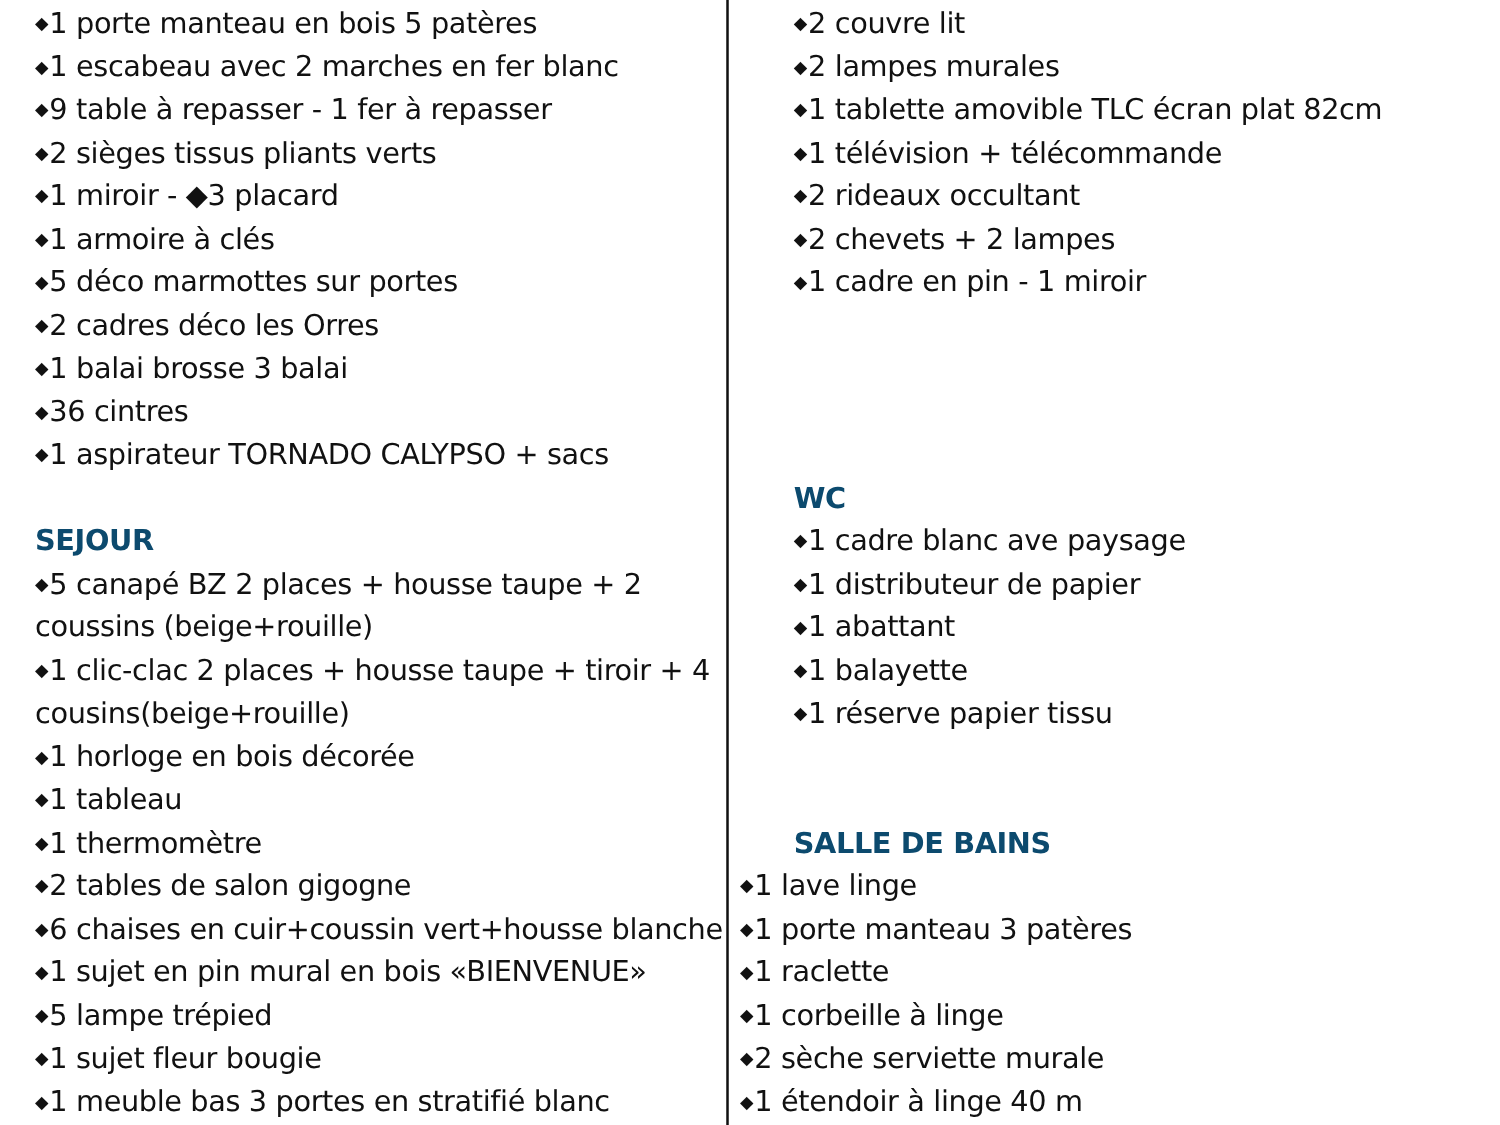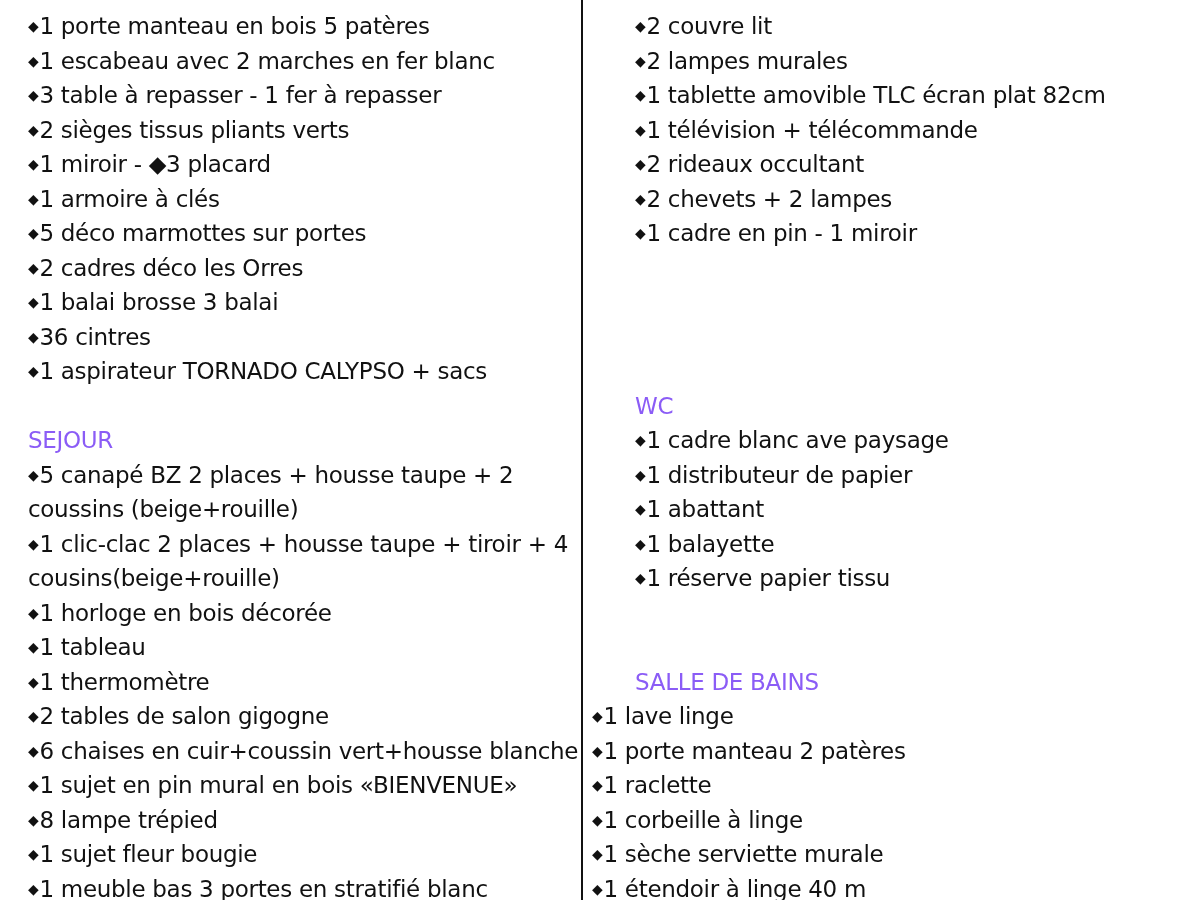--- a/index.html
+++ b/index.html
@@ -2,55 +2,55 @@
 <html><head>
 <meta charset="utf-8">
 <style>
   html, body { margin: 0; padding: 0; background: #ffffff; }
   body { width: 1200px; height: 900px; overflow: hidden; position: relative;
          font-family: "DejaVu Sans", sans-serif; color: #111111; }
   .divider { position: absolute; left: 581px; top: 0; width: 2px; height: 900px; background: #111; }
   .col { position: absolute; top: 0; }
   .col-left { left: 28px; width: 550px; }
   .col-right { left: 590px; width: 600px; }
-  .line { position: absolute; white-space: nowrap; font-size: 23px; line-height: 44px; letter-spacing: -0.3px; }
-  .heading { color: #8b5cf6; font-weight: normal; text-align: right; }
+  .line { position: absolute; white-space: nowrap; font-size: 23px; line-height: 30px; letter-spacing: -0.3px; }
+  .heading { color: #0c4a6e; font-weight: bold; text-align: right; }
   .bullet { font-size: 14px; display: inline-block; vertical-align: 3px; margin-right: 1px; }
 </style>
 </head>
 <body>
 
 <div class="divider"></div>
 
 <div class="col col-left">
 
   <div class="line" style="top:4px"><span class="bullet">◆</span><span>1 porte manteau en bois 5 patères</span></div>
   <div class="line" style="top:39px"><span class="bullet">◆</span><span>1 escabeau avec 2 marches en fer blanc</span></div>
-  <div class="line" style="top:73px"><span class="bullet">◆</span><span>3 table à repasser  -  1 fer à repasser</span></div>
+  <div class="line" style="top:73px"><span class="bullet">◆</span><span>9 table à repasser  -  1 fer à repasser</span></div>
   <div class="line" style="top:108px"><span class="bullet">◆</span><span>2 sièges tissus pliants verts</span></div>
   <div class="line" style="top:142px"><span class="bullet">◆</span><span>1 miroir  -  ◆3 placard</span></div>
   <div class="line" style="top:177px"><span class="bullet">◆</span><span>1 armoire à clés</span></div>
   <div class="line" style="top:211px"><span class="bullet">◆</span><span>5 déco marmottes sur portes</span></div>
   <div class="line" style="top:246px"><span class="bullet">◆</span><span>2 cadres déco les Orres</span></div>
   <div class="line" style="top:280px"><span class="bullet">◆</span><span>1 balai brosse  3 balai</span></div>
   <div class="line" style="top:315px"><span class="bullet">◆</span><span>36 cintres</span></div>
   <div class="line" style="top:349px"><span class="bullet">◆</span><span>1 aspirateur TORNADO CALYPSO + sacs</span></div>
 
   <div class="line heading" style="top:418px">SEJOUR</div>
   <div class="line" style="top:453px"><span class="bullet">◆</span><span>5 canapé BZ 2 places + housse taupe + 2</span></div>
   <div class="line" style="top:487px"><span>coussins (beige+rouille)</span></div>
   <div class="line" style="top:522px"><span class="bullet">◆</span><span>1 clic-clac 2 places + housse taupe + tiroir + 4</span></div>
   <div class="line" style="top:556px"><span>cousins(beige+rouille)</span></div>
   <div class="line" style="top:591px"><span class="bullet">◆</span><span>1 horloge en bois décorée</span></div>
   <div class="line" style="top:625px"><span class="bullet">◆</span><span>1 tableau</span></div>
   <div class="line" style="top:660px"><span class="bullet">◆</span><span>1 thermomètre</span></div>
   <div class="line" style="top:694px"><span class="bullet">◆</span><span>2 tables de salon gigogne</span></div>
   <div class="line" style="top:729px"><span class="bullet">◆</span><span>6 chaises en cuir+coussin vert+housse blanche</span></div>
   <div class="line" style="top:763px"><span class="bullet">◆</span><span>1 sujet en pin mural en bois «BIENVENUE»</span></div>
-  <div class="line" style="top:798px"><span class="bullet">◆</span><span>8 lampe trépied</span></div>
+  <div class="line" style="top:798px"><span class="bullet">◆</span><span>5 lampe trépied</span></div>
   <div class="line" style="top:832px"><span class="bullet">◆</span><span>1 sujet fleur bougie</span></div>
   <div class="line" style="top:867px"><span class="bullet">◆</span><span>1 meuble bas 3 portes en stratifié blanc</span></div>
 </div>
 
 <div class="col col-right">
 
   <div class="line" style="left:45px;top:4px"><span class="bullet">◆</span><span>2 couvre lit</span></div>
   <div class="line" style="left:45px;top:39px"><span class="bullet">◆</span><span>2 lampes murales</span></div>
   <div class="line" style="left:45px;top:73px"><span class="bullet">◆</span><span>1 tablette amovible TLC écran plat 82cm</span></div>
   <div class="line" style="left:45px;top:108px"><span class="bullet">◆</span><span>1 télévision + télécommande</span></div>
@@ -60,18 +60,18 @@
 
   <div class="line heading" style="left:45px;top:384px">WC</div>
   <div class="line" style="left:45px;top:418px"><span class="bullet">◆</span><span>1 cadre blanc ave paysage</span></div>
   <div class="line" style="left:45px;top:453px"><span class="bullet">◆</span><span>1 distributeur de papier</span></div>
   <div class="line" style="left:45px;top:487px"><span class="bullet">◆</span><span>1 abattant</span></div>
   <div class="line" style="left:45px;top:522px"><span class="bullet">◆</span><span>1 balayette</span></div>
   <div class="line" style="left:45px;top:556px"><span class="bullet">◆</span><span>1 réserve papier tissu</span></div>
 
   <div class="line heading" style="left:45px;top:660px">SALLE DE BAINS</div>
   <div class="line" style="left:2px;top:694px"><span class="bullet">◆</span><span>1 lave linge</span></div>
-  <div class="line" style="left:2px;top:729px"><span class="bullet">◆</span><span>1 porte manteau 2 patères</span></div>
+  <div class="line" style="left:2px;top:729px"><span class="bullet">◆</span><span>1 porte manteau 3 patères</span></div>
   <div class="line" style="left:2px;top:763px"><span class="bullet">◆</span><span>1 raclette</span></div>
   <div class="line" style="left:2px;top:798px"><span class="bullet">◆</span><span>1 corbeille à linge</span></div>
-  <div class="line" style="left:2px;top:832px"><span class="bullet">◆</span><span>1 sèche serviette murale</span></div>
+  <div class="line" style="left:2px;top:832px"><span class="bullet">◆</span><span>2 sèche serviette murale</span></div>
   <div class="line" style="left:2px;top:867px"><span class="bullet">◆</span><span>1 étendoir à linge 40 m</span></div>
 </div>
 
 </body></html>

